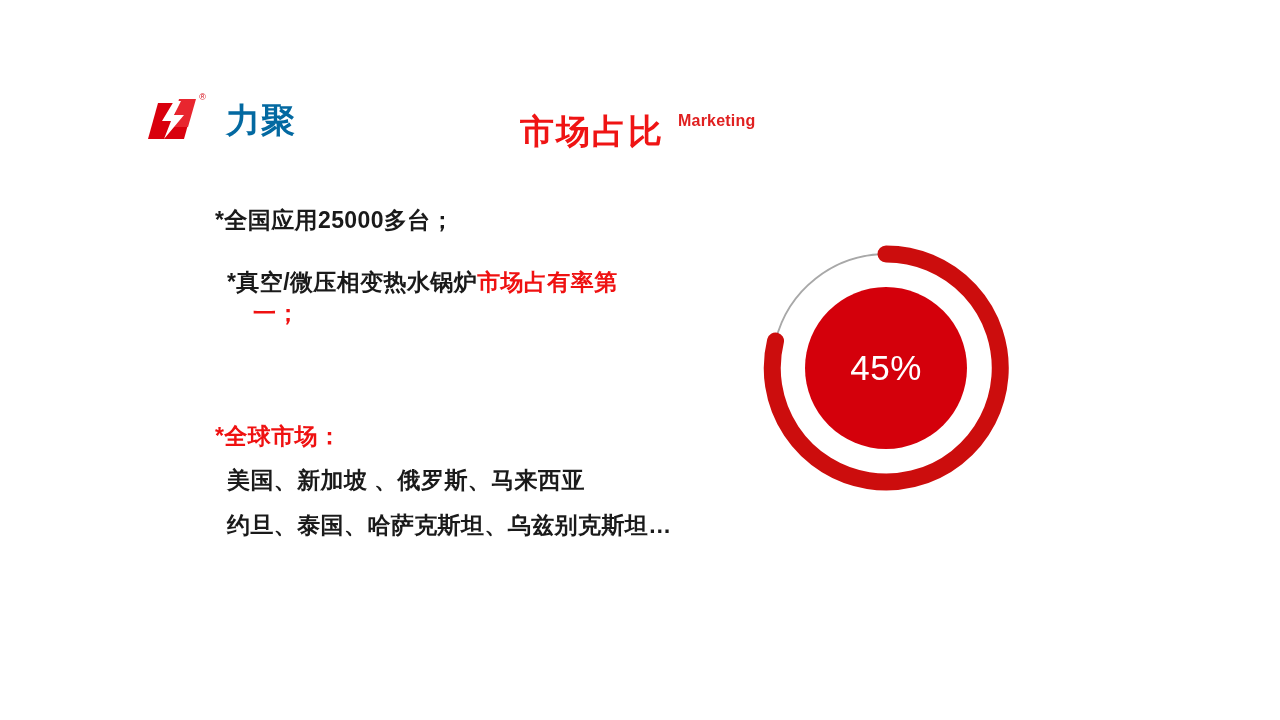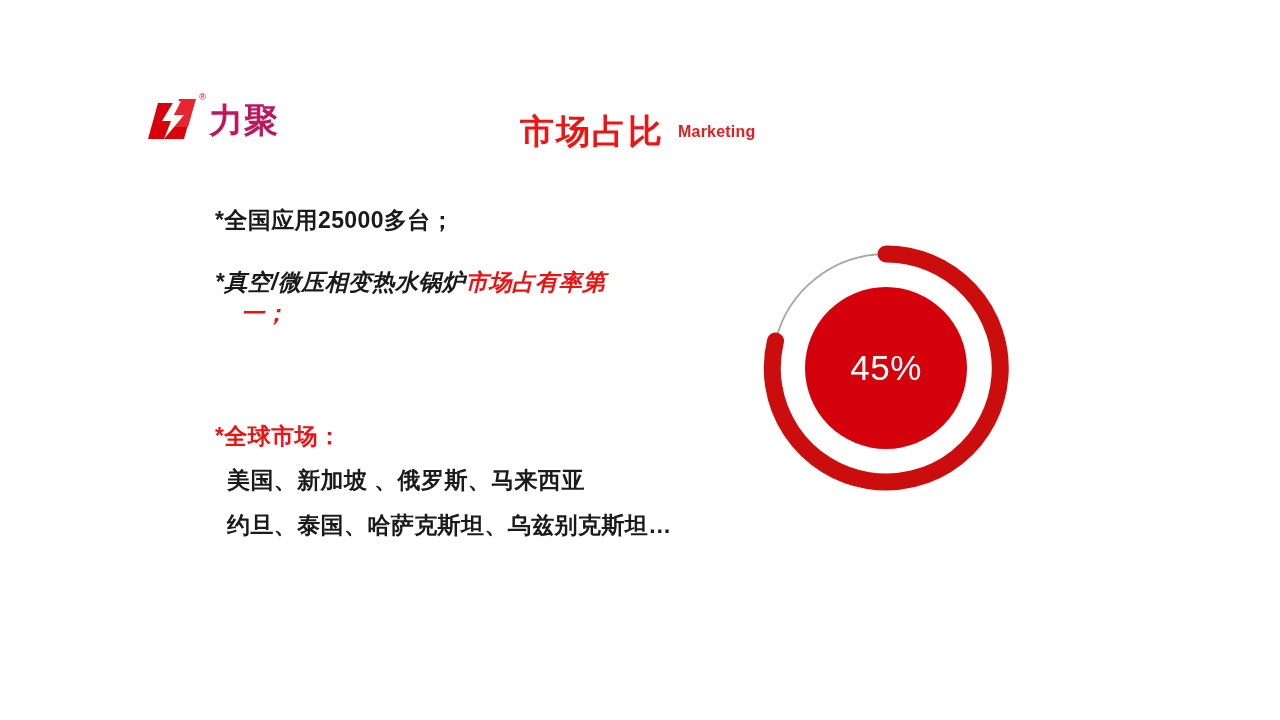--- a/index.html
+++ b/index.html
@@ -41,36 +41,36 @@
   .logo-mark svg { display: block; }
   .logo-reg {
     position: absolute;
     right: -6px;
     top: -4px;
     font-size: 9px;
     color: #d40511;
     line-height: 1;
   }
   .logo-word {
-    margin-left: 9px;
+    margin-left: 26px;
     font-size: 34px;
     font-weight: bold;
-    color: #be185d;
+    color: #0369a1;
     letter-spacing: 1px;
     line-height: 1;
     white-space: nowrap;
   }
 
   
   .title-row {
     position: absolute;
     left: 520px;
     top: 112px;
     display: flex;
-    align-items: center;
+    align-items: flex-start;
   }
   .title-main {
     font-size: 34px;
     font-weight: bold;
     color: #ef1414;
     letter-spacing: 2px;
     line-height: 1.15;
     white-space: nowrap;
   }
   .title-sub {
@@ -90,21 +90,21 @@
     width: 530px;
   }
   .bullet {
     font-size: 23px;
     font-weight: bold;
     color: #1a1a1a;
     line-height: 1.32;
     letter-spacing: 0.4px;
   }
   .bullet-1 { margin: 0 0 32px 0; }
-  .bullet-2 { margin: 0; font-style: italic; }
+  .bullet-2 { margin: 12px; }
   .bullet-2 .wrap-line {
     display: block;
     padding-left: 26px;
   }
   .hl-red { color: #ef1111; }
 
   
   .market-block {
     position: absolute;
     left: 215px;

